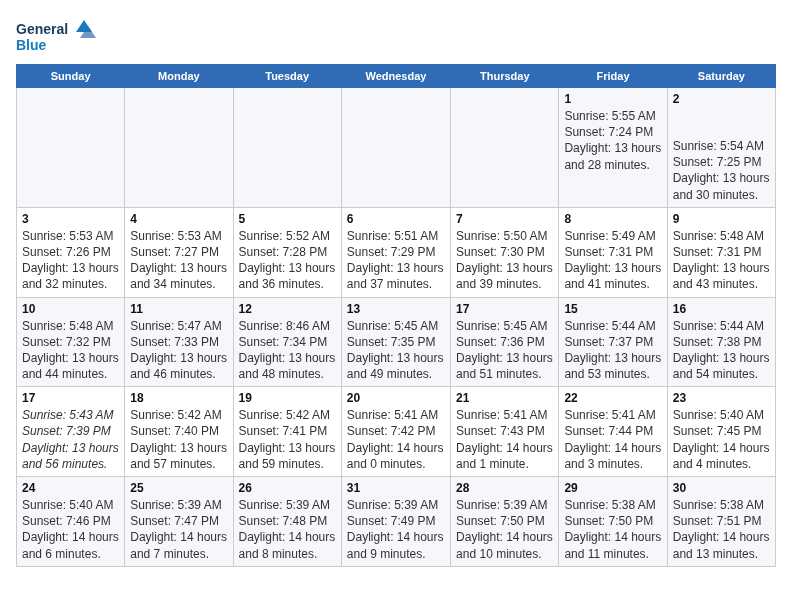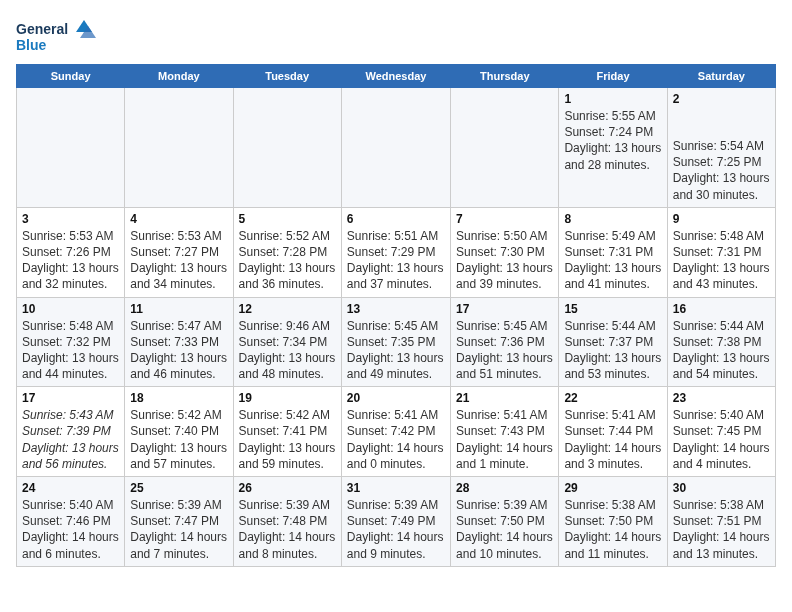--- a/index.html
+++ b/index.html
@@ -190,21 +190,21 @@
         </td>
         <td>
           <div class="day-number">11</div>
           <div class="day-info" style="white-space: pre-line;">Sunrise: 5:47 AM
 Sunset: 7:33 PM
 Daylight: 13 hours
 and 46 minutes.</div>
         </td>
         <td>
           <div class="day-number">12</div>
-          <div class="day-info" style="white-space: pre-line;">Sunrise: 9:46 AM
+          <div class="day-info" style="white-space: pre-line;">Sunrise: 8:46 AM
 Sunset: 7:34 PM
 Daylight: 13 hours
 and 48 minutes.</div>
         </td>
         <td>
           <div class="day-number">13</div>
           <div class="day-info" style="white-space: pre-line;">Sunrise: 5:45 AM
 Sunset: 7:35 PM
 Daylight: 13 hours
 and 49 minutes.</div>

